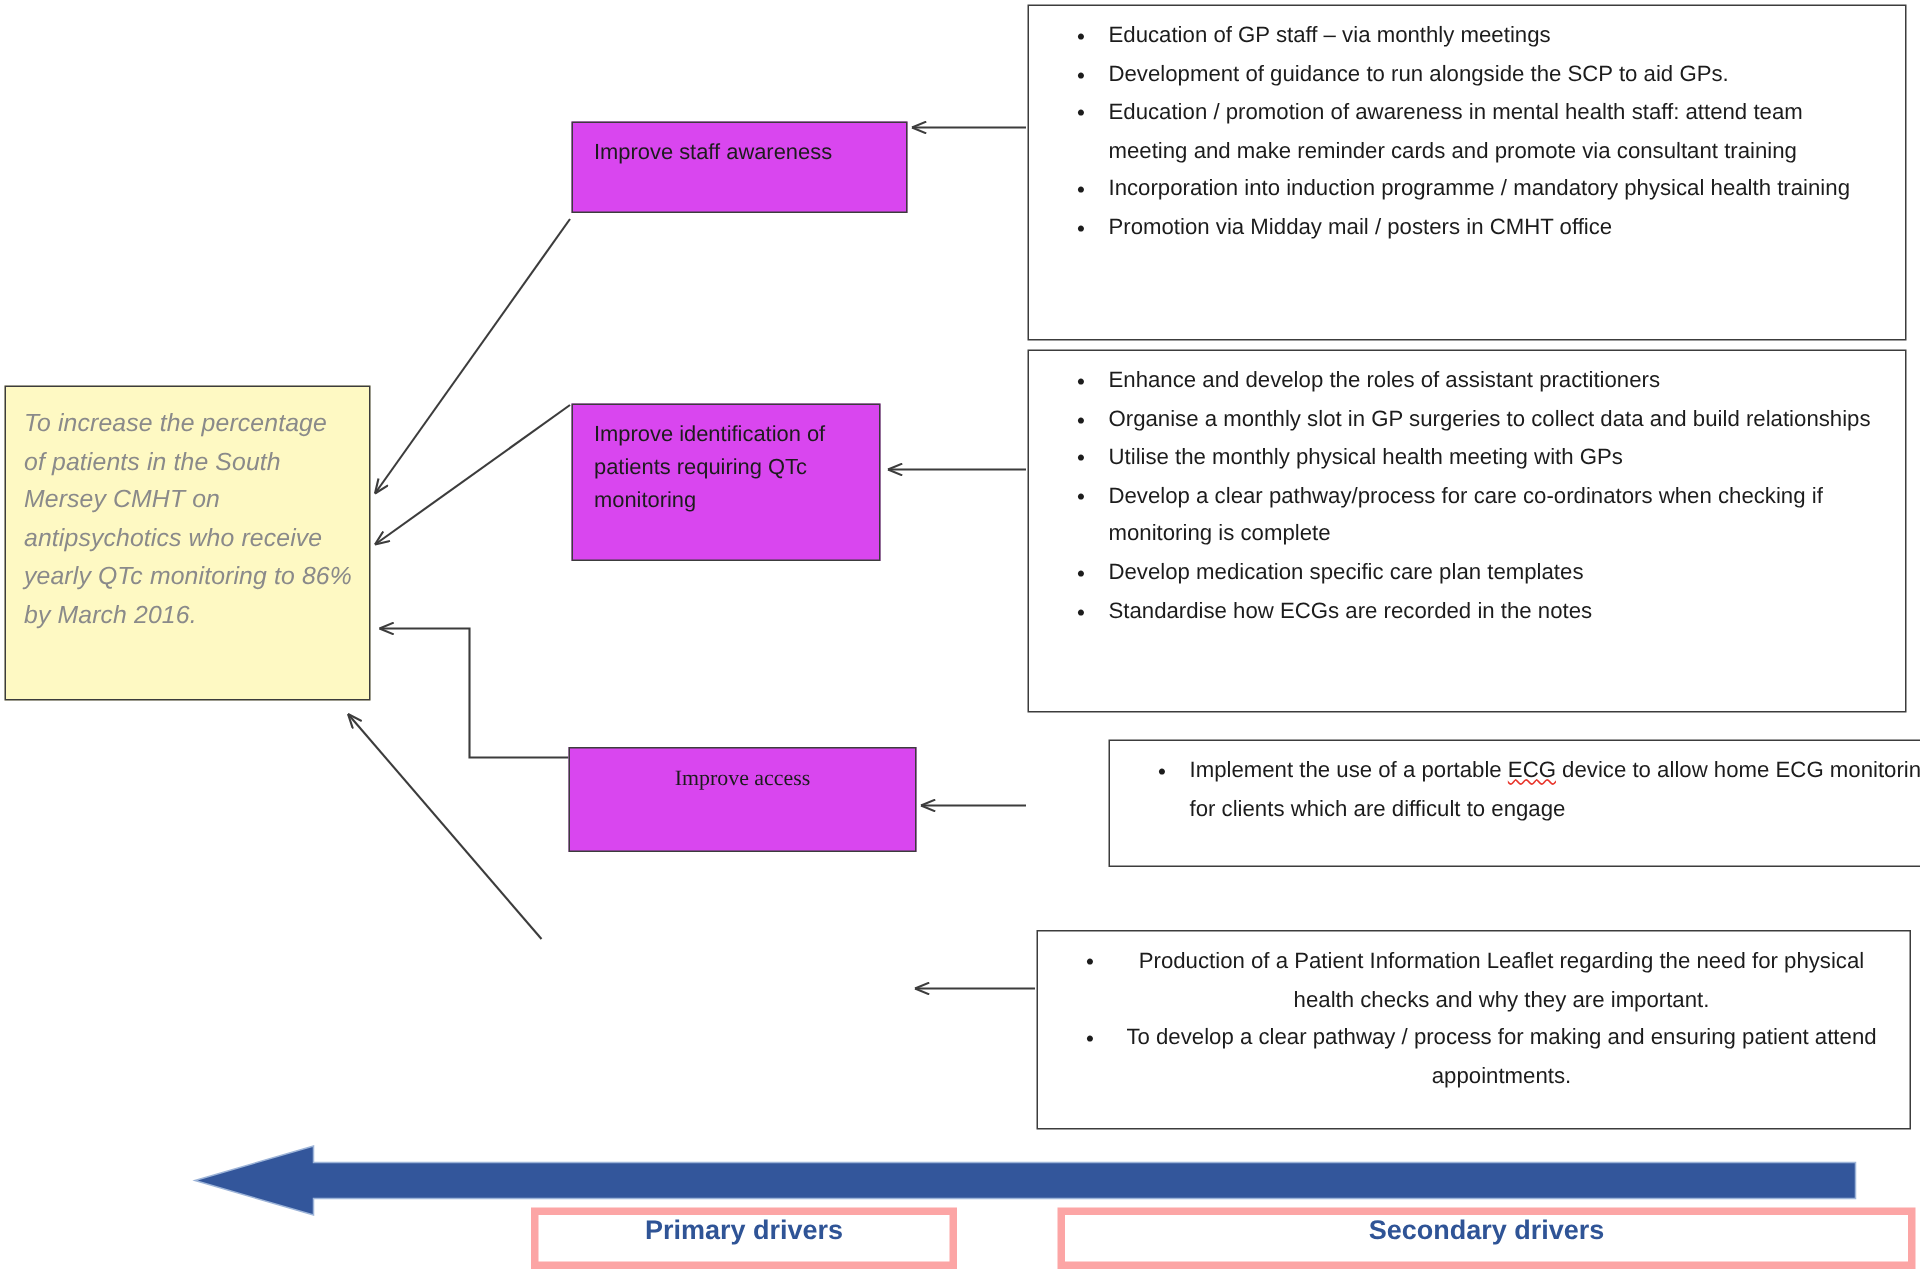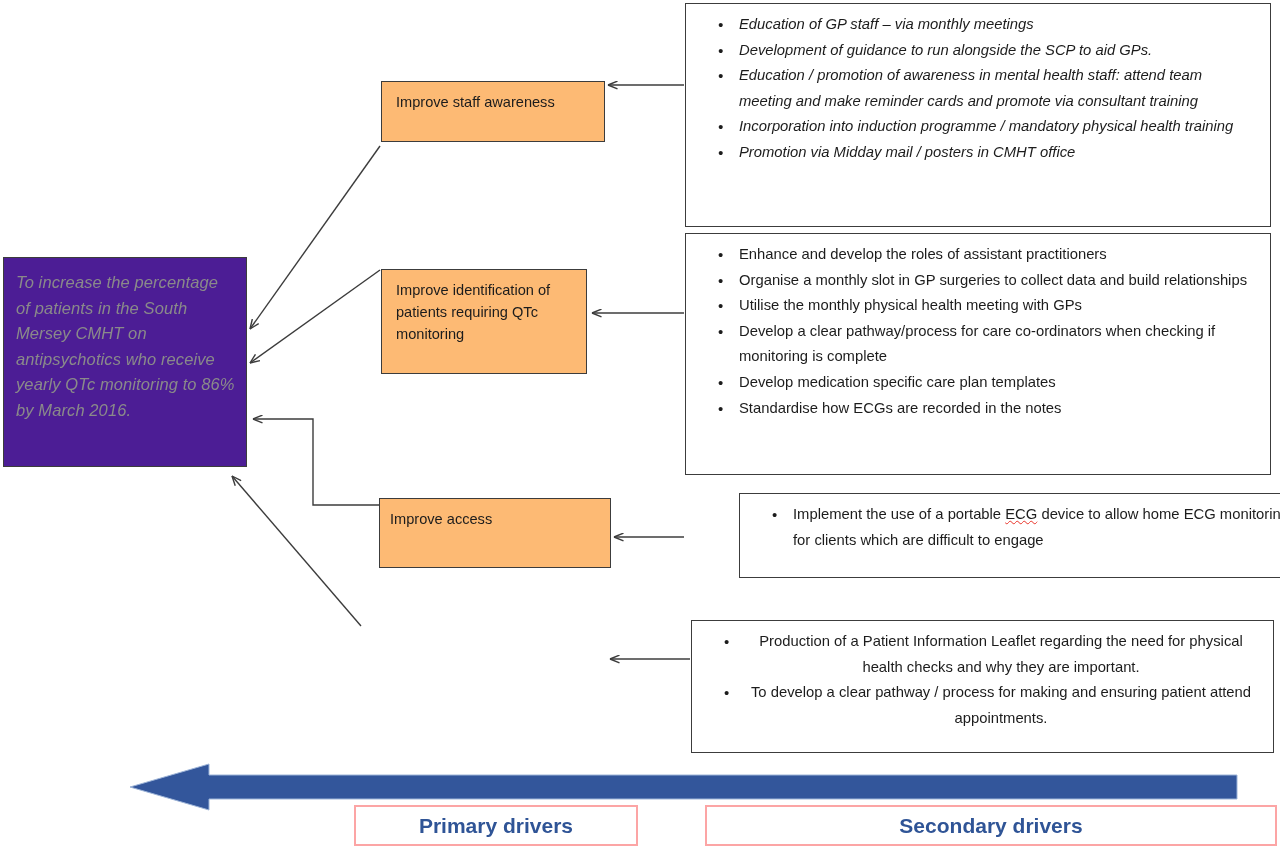--- a/index.html
+++ b/index.html
@@ -27,61 +27,62 @@
   }
 
   
   .aim-box {
     position: absolute;
     left: 3px;
     top: 257px;
     width: 244px;
     height: 210px;
     border: 1.6px solid #3c3c3c;
-    background: #4c1d95;
+    background: #fef9c3;
     box-sizing: border-box;
     padding: 12px 10px 0 12px;
   }
   .aim-text {
     font-style: italic;
     font-size: 16.5px;
     line-height: 25.5px;
     color: #8a8a8a;
     letter-spacing: 0.1px;
   }
 
   
   .primary-box {
     position: absolute;
     border: 1.6px solid #3c3c3c;
-    background: #fdba74;
+    background: #d946ef;
     box-sizing: border-box;
     padding: 9px 10px 0 14px;
     font-size: 14.6px;
     line-height: 22px;
     color: #1c1c1c;
   }
   .primary-box.centered {
-    text-align: left;
+    text-align: center;
     padding-left: 10px;
+    font-family: Liberation Serif, serif;
   }
   #primary-1 { left: 381px; top: 81px;  width: 224px; height: 61px; }
   #primary-2 { left: 381px; top: 269px; width: 206px; height: 105px; }
   #primary-3 { left: 379px; top: 498px; width: 232px; height: 70px; }
   #primary-4 { left: 381px; top: 635px; width: 226px; height: 107px; }
 
   
   .secondary-box {
     position: absolute;
     border: 1.6px solid #3c3c3c;
     background: #ffffff;
     box-sizing: border-box;
     padding: 8px 16px 8px 10px;
   }
-  #secondary-1 { left: 685px; top: 3px;   width: 586px; height: 224px; font-style: italic; }
+  #secondary-1 { left: 685px; top: 3px;   width: 586px; height: 224px; }
   #secondary-2 { left: 685px; top: 233px; width: 586px; height: 242px; }
   #secondary-3 { left: 723px; top: 493px; width: 586px; height: 85px; margin-left: 16px; }
   #secondary-4 { left: 691px; top: 620px; width: 583px; height: 133px; text-align: center; }
 
   .bullets {
     list-style: none;
     margin: 0;
     padding: 0;
   }
   .bullets li {
@@ -102,27 +103,26 @@
   .spellcheck {
     text-decoration-line: underline;
     text-decoration-style: wavy;
     text-decoration-color: #e8342a;
     text-decoration-thickness: 1px;
   }
 
   
   .legend-box {
     position: absolute;
-    border: 2px solid #fca5a5;
+    border: 5px solid #fca5a5;
     background: #ffffff;
     box-sizing: border-box;
     display: flex;
-    align-items: center;
     justify-content: center;
-    font-size: 21px;
+    font-size: 18px;
     font-weight: bold;
     color: #2f5496;
   }
   #legend-primary   { left: 354px; top: 805px; width: 284px; height: 41px; }
   #legend-secondary { left: 705px; top: 805px; width: 572px; height: 41px; }
 </style>
 </head>
 <body>
 
 <div id="canvas">

